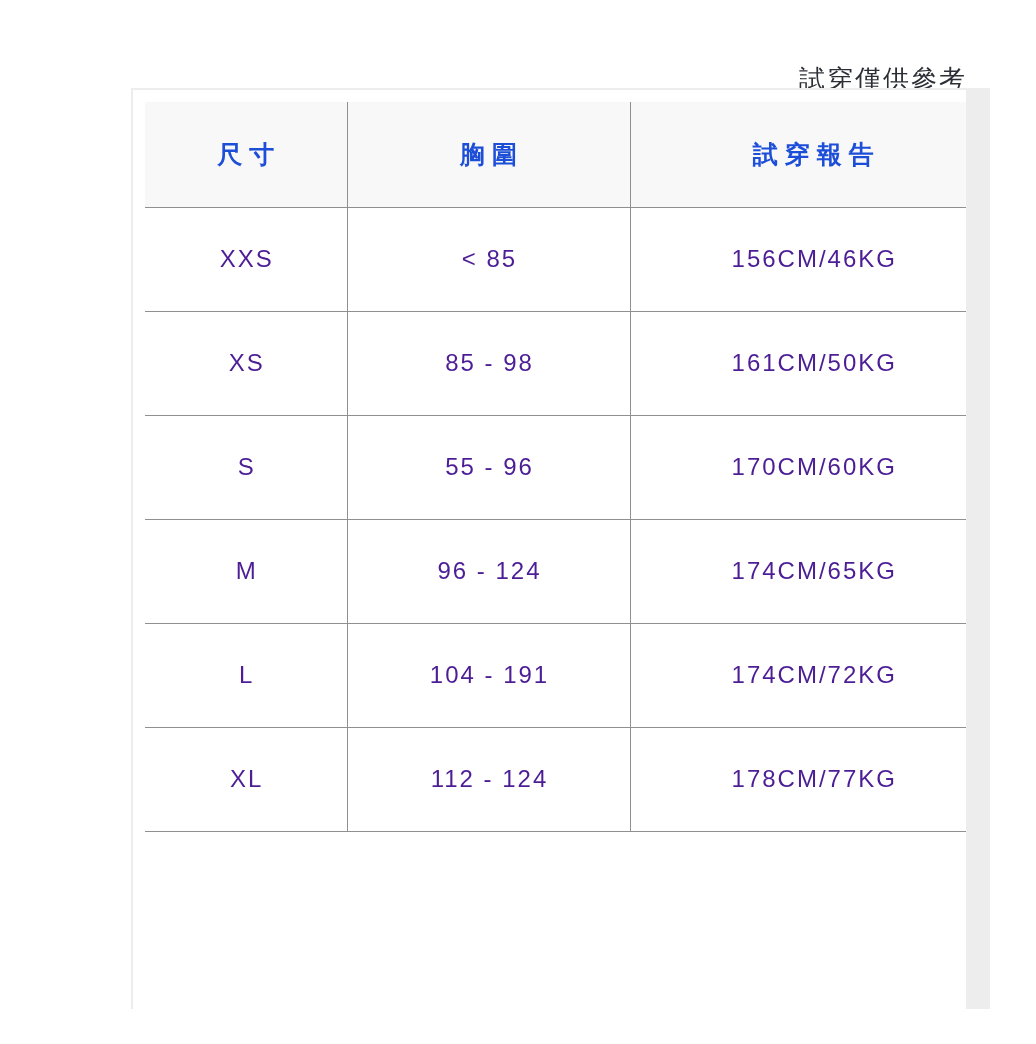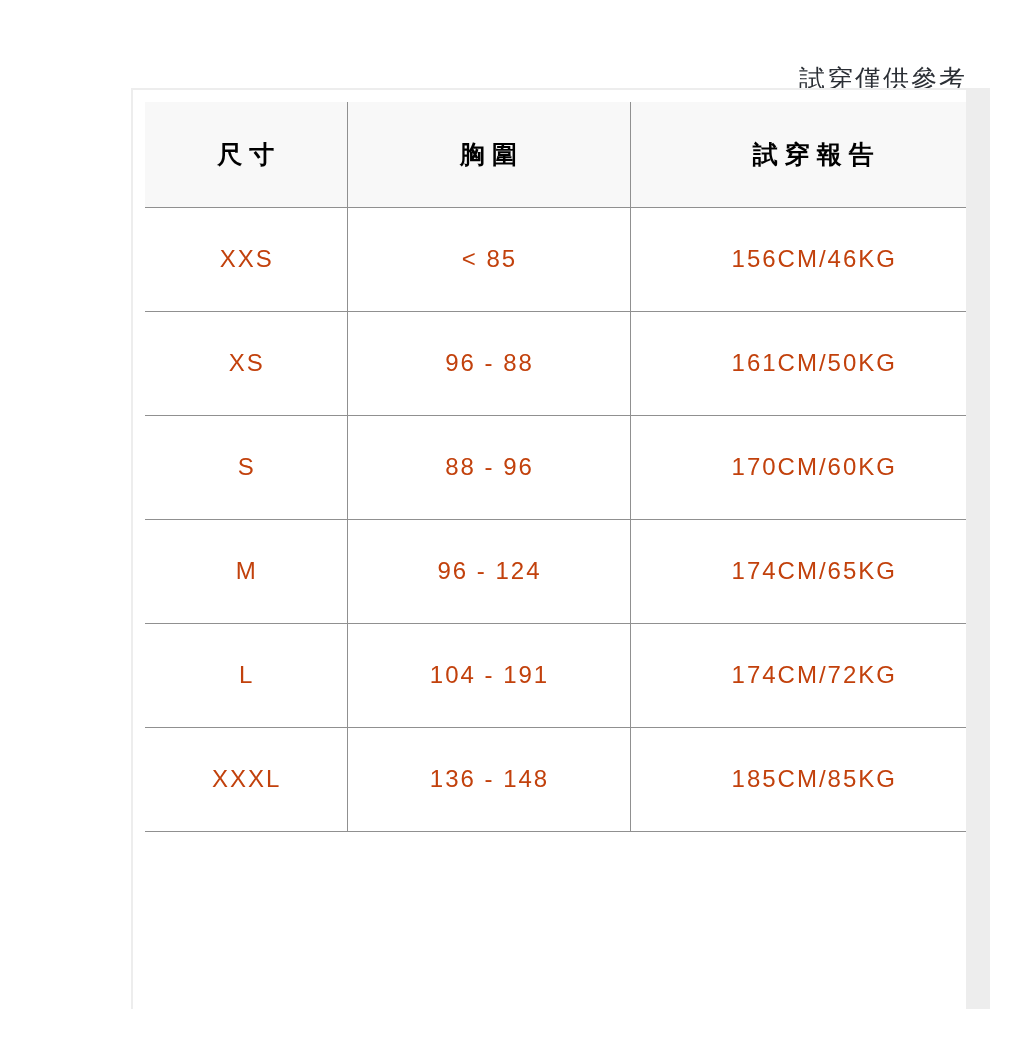--- a/index.html
+++ b/index.html
@@ -49,28 +49,28 @@
     border-bottom: 1px solid #909090;
     background: #fff;
   }
   .size-chart th {
     height: 105px;
     background: #f8f8f8;
     font-size: 25px;
     font-weight: bold;
     letter-spacing: 7px;
     text-indent: 7px;
-    color: #000000;
+    color: #1d4ed8;
   }
   .size-chart td {
     height: 104px;
     font-size: 24px;
     letter-spacing: 2px;
     text-indent: 2px;
-    color: #c2410c;
+    color: #4c1d95;
   }
   .size-chart th.col-div, .size-chart td.col-div {
     border-right: 1px solid #909090;
   }
 
   .scrollbar-track {
     position: absolute;
     top: 0; right: 0;
     width: 6px;
     height: 919px;
@@ -99,41 +99,41 @@
         </tr>
       </thead>
       <tbody>
         <tr>
           <td class="col-div">XXS</td>
           <td class="col-div">&lt; 85</td>
           <td>156CM/46KG</td>
         </tr>
         <tr>
           <td class="col-div">XS</td>
-          <td class="col-div">96 - 88</td>
+          <td class="col-div">85 - 98</td>
           <td>161CM/50KG</td>
         </tr>
         <tr>
           <td class="col-div">S</td>
-          <td class="col-div">88 - 96</td>
+          <td class="col-div">55 - 96</td>
           <td>170CM/60KG</td>
         </tr>
         <tr>
           <td class="col-div">M</td>
           <td class="col-div">96 - 124</td>
           <td>174CM/65KG</td>
         </tr>
         <tr>
           <td class="col-div">L</td>
           <td class="col-div">104 - 191</td>
           <td>174CM/72KG</td>
         </tr>
         <tr>
-          <td class="col-div">XXXL</td>
-          <td class="col-div">136 - 148</td>
-          <td>185CM/85KG</td>
+          <td class="col-div">XL</td>
+          <td class="col-div">112 - 124</td>
+          <td>178CM/77KG</td>
         </tr>
       </tbody>
     </table>
     <div class="scrollbar-track"></div>
   </div>
 
 </div>
 
 </body></html>

